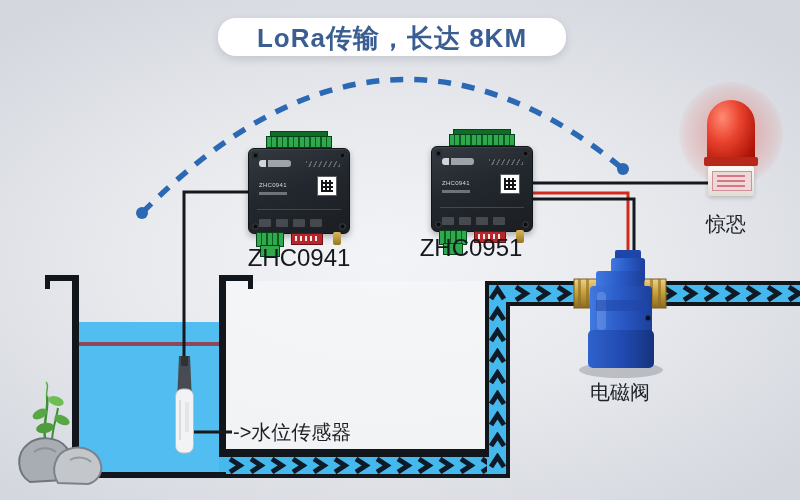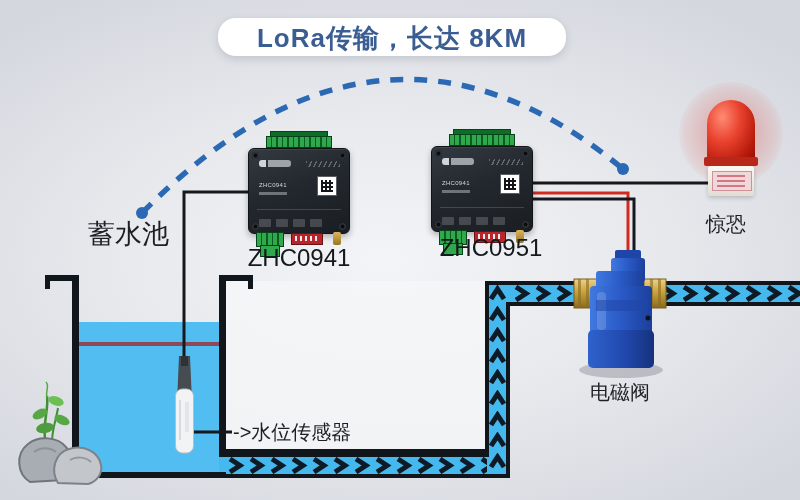--- a/index.html
+++ b/index.html
@@ -252,27 +252,26 @@
           <i></i>
         </div>
     </div>
     <div class="d-termbot">
       <div class="tb-green"></div>
         <div class="tb-green2"></div>
       <div class="tb-dip"></div>
       <div class="tb-ant"></div>
     </div>
   </div>
-  <div class="dev-label" style="left:436px;top:234px;">ZHC0951</div>
+  <div class="dev-label" style="left:416px;top:234px;">ZHC0951</div>
 
   <div class="alarm-glow"></div>
   <div class="alarm-dome"></div>
   <div class="alarm-flange"></div>
   <div class="alarm-base">
     <div class="alarm-sticker"></div>
   </div>
 
-  <div class="lbl" style="left:88px;top:216px;font-size:27px;">蓄水池</div>
   <div class="lbl" style="left:590px;top:379px;">电磁阀</div>
   <div class="lbl" style="left:233px;top:419px;">-&gt;水位传感器</div>
   <div class="lbl" style="left:706px;top:211px;">惊恐</div>
 
 </div>
 
 </body></html>

